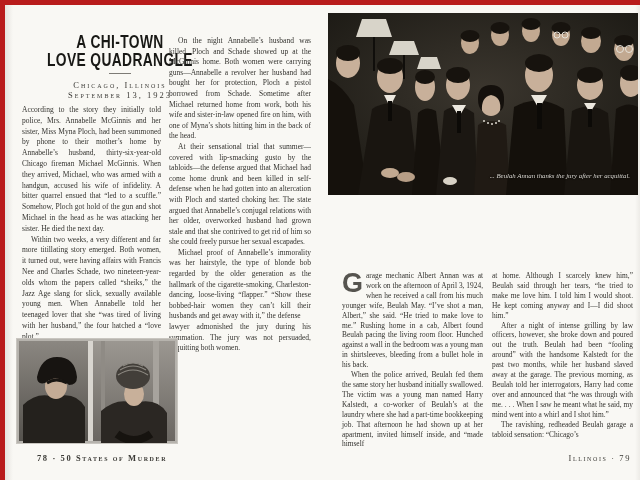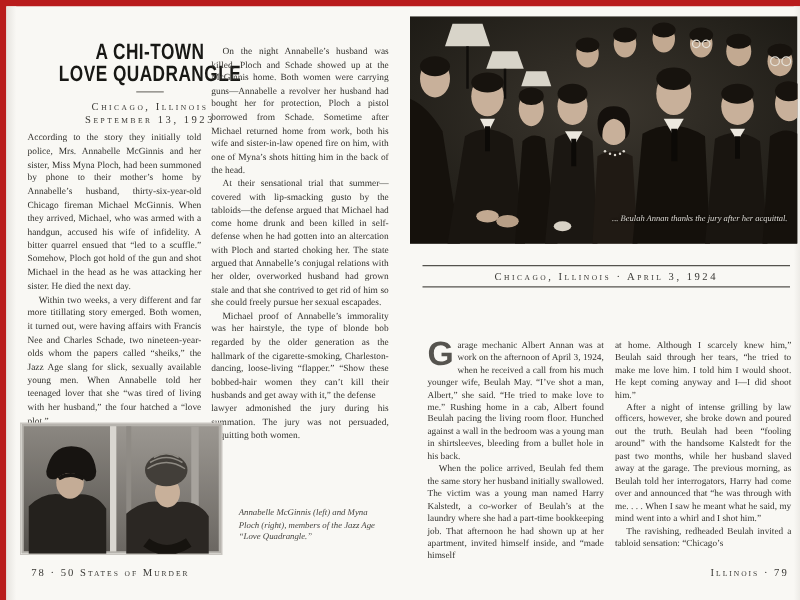--- a/index.html
+++ b/index.html
@@ -30,21 +30,21 @@
   .lp-c2{left:164px;top:31px;width:142px;}
   .lp-c2 p{line-height:10.6px;}
   .wrapped{margin-left:26px;}
   .photo-l{position:absolute;left:12px;top:334px;width:160px;height:104px;margin:0;
     box-shadow:0 0 0 1px #c9c6c0;}
   .photo-l svg{display:block;}
   .cap-l{position:absolute;left:186px;top:401px;width:120px;
     font-style:italic;font-size:7px;line-height:9.5px;color:#44433f;}
   .folio{position:absolute;bottom:20px;font-variant:small-caps;letter-spacing:1.6px;
     font-size:8.5px;color:#3b3a36;}
-  .folio-l{left:20px;}
+  .folio-l{left:32px;font-weight:bold;}
   .folio-r{right:12px;text-align:center;margin-top:44px;}
 
   
   .photo-r{position:absolute;left:323px;top:8px;width:310px;height:182px;margin:0;}
   .photo-r svg{display:block;}
   .photo-cap{position:absolute;right:8px;bottom:16px;font-style:italic;font-size:6.8px;
     color:#dedbd5;text-shadow:0 0 2px #000;}
   .rp-head{position:absolute;left:333px;top:201px;width:294px;text-align:center;}
   .rp-title{
     font-family:"Liberation Sans","DejaVu Sans",sans-serif;font-weight:800;
@@ -117,21 +117,20 @@
       <path d="M20,38 Q24,18 40,18 Q58,18 60,38 Q60,46 52,46 Q40,34 28,44 Q20,46 20,38 Z" fill="#171411"></path>
       <path d="M30,44 q9,-6 20,0" stroke="#171411" stroke-width="3" fill="none"></path>
 
       <path d="M84,104 L84,72 Q100,58 117,64 Q140,58 150,74 L150,104 Z" fill="#2b2723"></path>
       <ellipse cx="117" cy="55" rx="10" ry="12" fill="#c8b09a"></ellipse>
       <ellipse cx="116" cy="37" rx="17" ry="13" fill="#423e39"></ellipse>
       <path d="M101,36 q15,-10 30,0 M103,31 q13,-8 26,0 M106,27 q10,-6 20,0" stroke="#8e8a83" stroke-width="1.2" fill="none"></path>
       <path d="M100,95 q16,12 34,0" stroke="#16130f" stroke-width="8" fill="none"></path>
     </svg>
   </figure>
-  <figcaption class="cap-l">Annabelle McGinnis (left) and Myna Ploch (right), members of the Jazz Age “Love Quadrangle.”</figcaption>
 
   <footer class="folio folio-l">78 · 50 States of Murder</footer>
 
   <figure class="photo-r">
     <svg viewBox="0 0 310 182" width="310" height="182">
       <defs>
         <radialGradient id="glow" cx="50%" cy="42%" r="75%">
           <stop offset="0" stop-color="#3b362e"></stop>
             <stop offset="1" stop-color="#191712"></stop>
         </radialGradient>
@@ -222,28 +221,27 @@
       </g>
 
       <ellipse cx="62" cy="160" rx="9" ry="5" fill="#c2a991"></ellipse>
       <ellipse cx="78" cy="164" rx="9" ry="5" fill="#b79e86"></ellipse>
       <ellipse cx="122" cy="168" rx="7" ry="4" fill="#d8d2c6"></ellipse>
     </svg>
     <div class="photo-cap">... Beulah Annan thanks the jury after her acquittal.</div>
   </figure>
 
   <header class="rp-head">
-    <div class="rp-sub">Chicago, Illinois · April 3, 1924</div>
   </header>
 
   <div class="bodycol rp-c1">
     <p><span class="drop">G</span><span>arage mechanic Albert Annan was at work on the afternoon of April 3, 1924, when he received a call from his much younger wife, Beulah May. “I’ve shot a man, Albert,” she said. “He tried to make love to me.” Rushing home in a cab, Albert found Beulah pacing the living room floor. Hunched against a wall in the bedroom was a young man in shirtsleeves, bleeding from a bullet hole in his back.</span></p>
     <p class="ind">When the police arrived, Beulah fed them the same story her husband initially swallowed. The victim was a young man named Harry Kalstedt, a co-worker of Beulah’s at the laundry where she had a part-time bookkeeping job. That afternoon he had shown up at her apartment, invited himself inside, and “made himself</p>
   </div>
 
   <div class="bodycol rp-c2">
     <p>at home. Although I scarcely knew him,” Beulah said through her tears, “he tried to make me love him. I told him I would shoot. He kept coming anyway and I—I did shoot him.”</p>
     <p class="ind">After a night of intense grilling by law officers, however, she broke down and poured out the truth. Beulah had been “fooling around” with the handsome Kalstedt for the past two months, while her husband slaved away at the garage. The previous morning, as Beulah told her interrogators, Harry had come over and announced that “he was through with me. . . . When I saw he meant what he said, my mind went into a whirl and I shot him.”</p>
-    <p class="ind">The ravishing, redheaded Beulah invited a tabloid sensation: “Chicago’s</p>
+    <p class="ind">The ravishing, redheaded Beulah garage a tabloid sensation: “Chicago’s</p>
   </div>
 
   <footer class="folio folio-r">Illinois · 79</footer>
 </div>
 
 </body></html>

